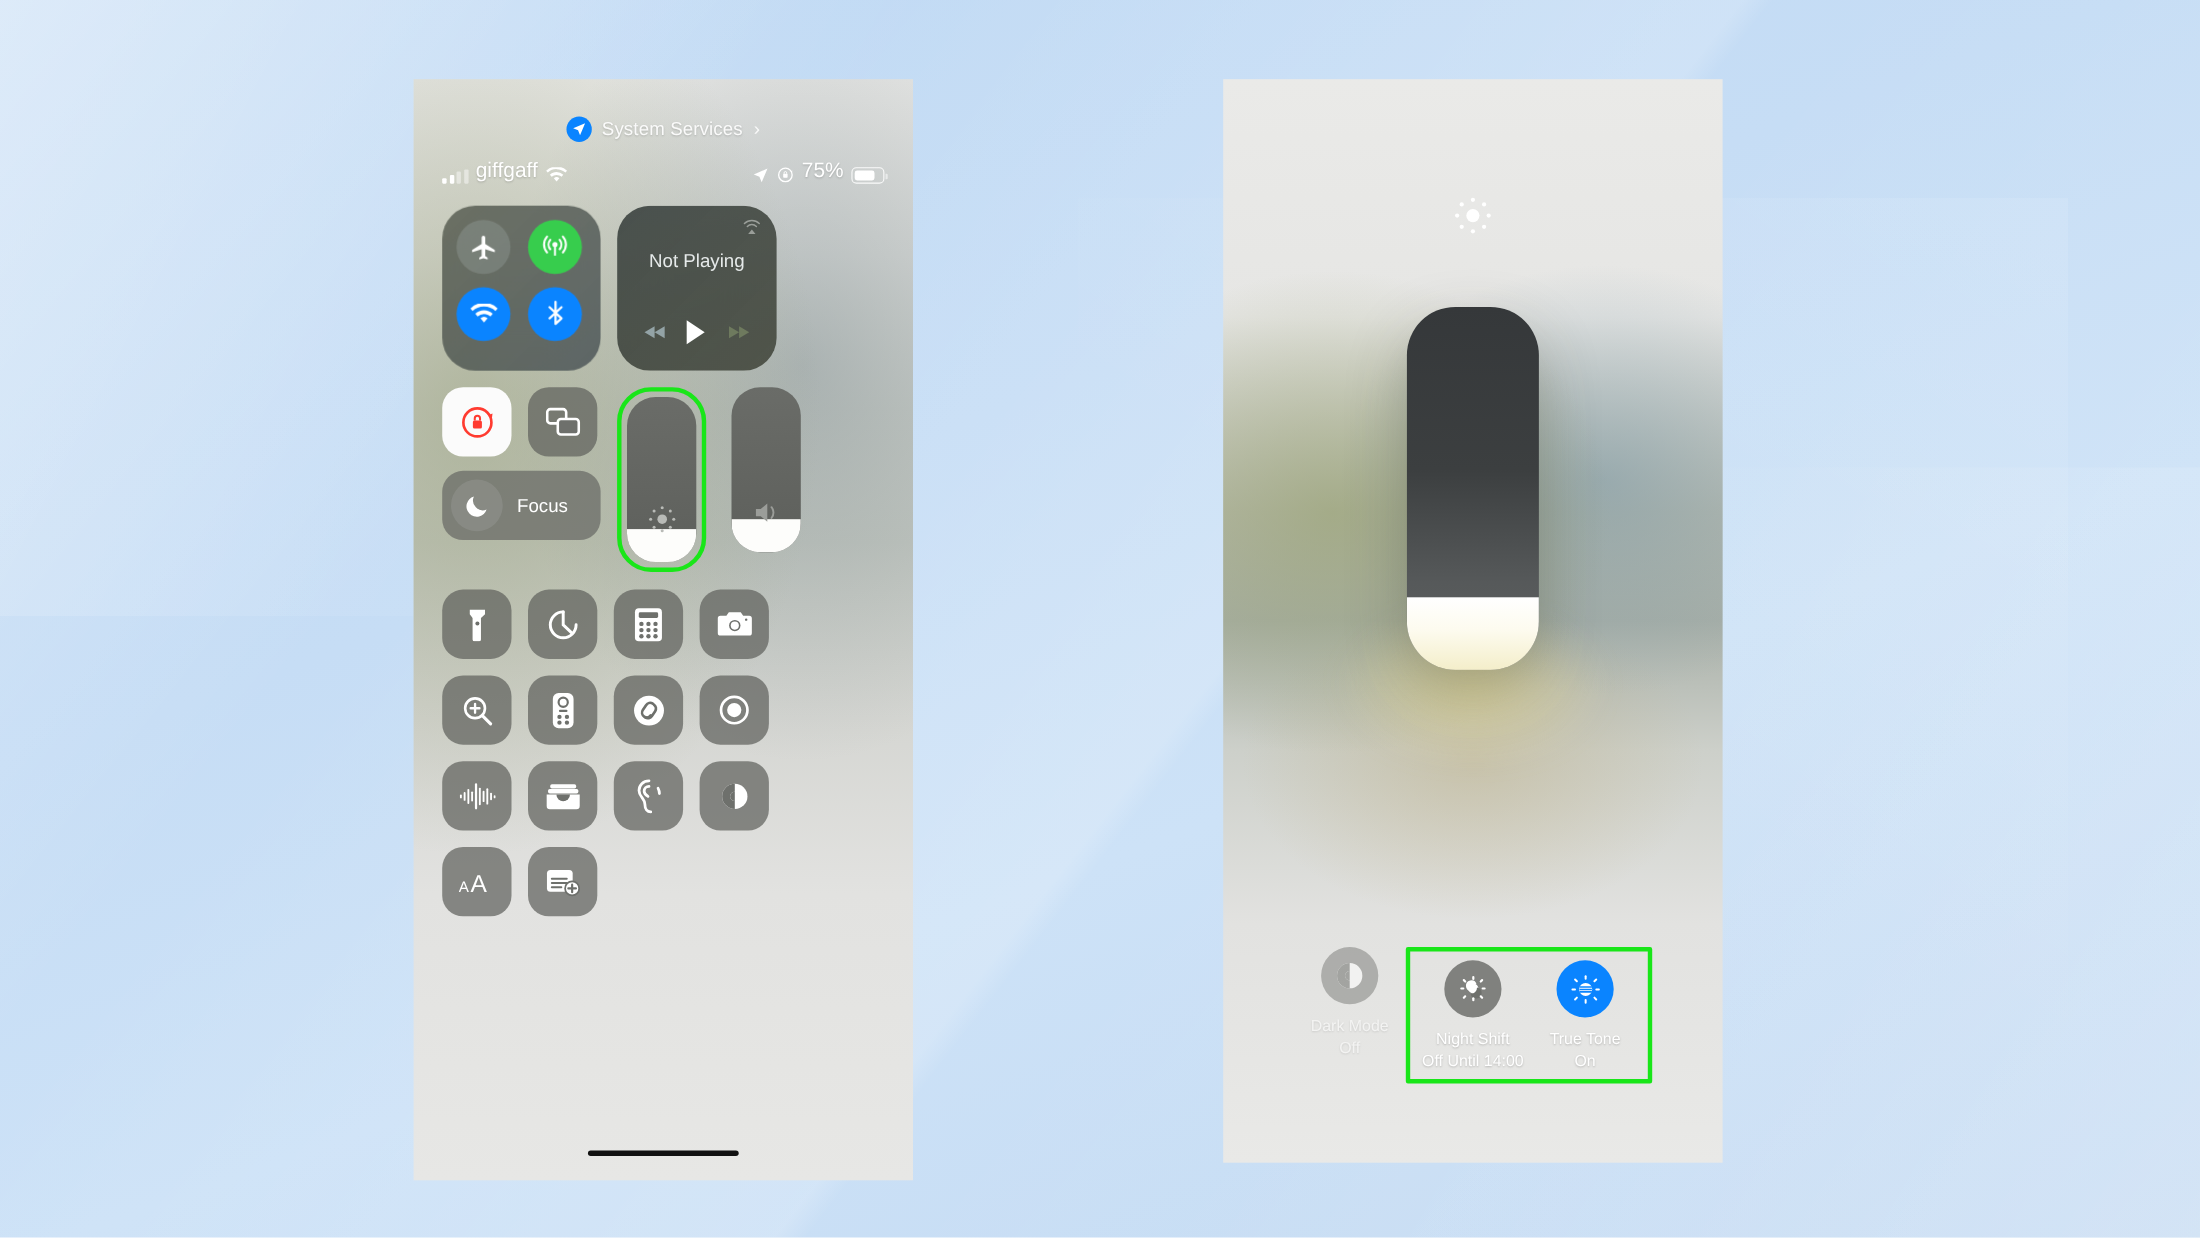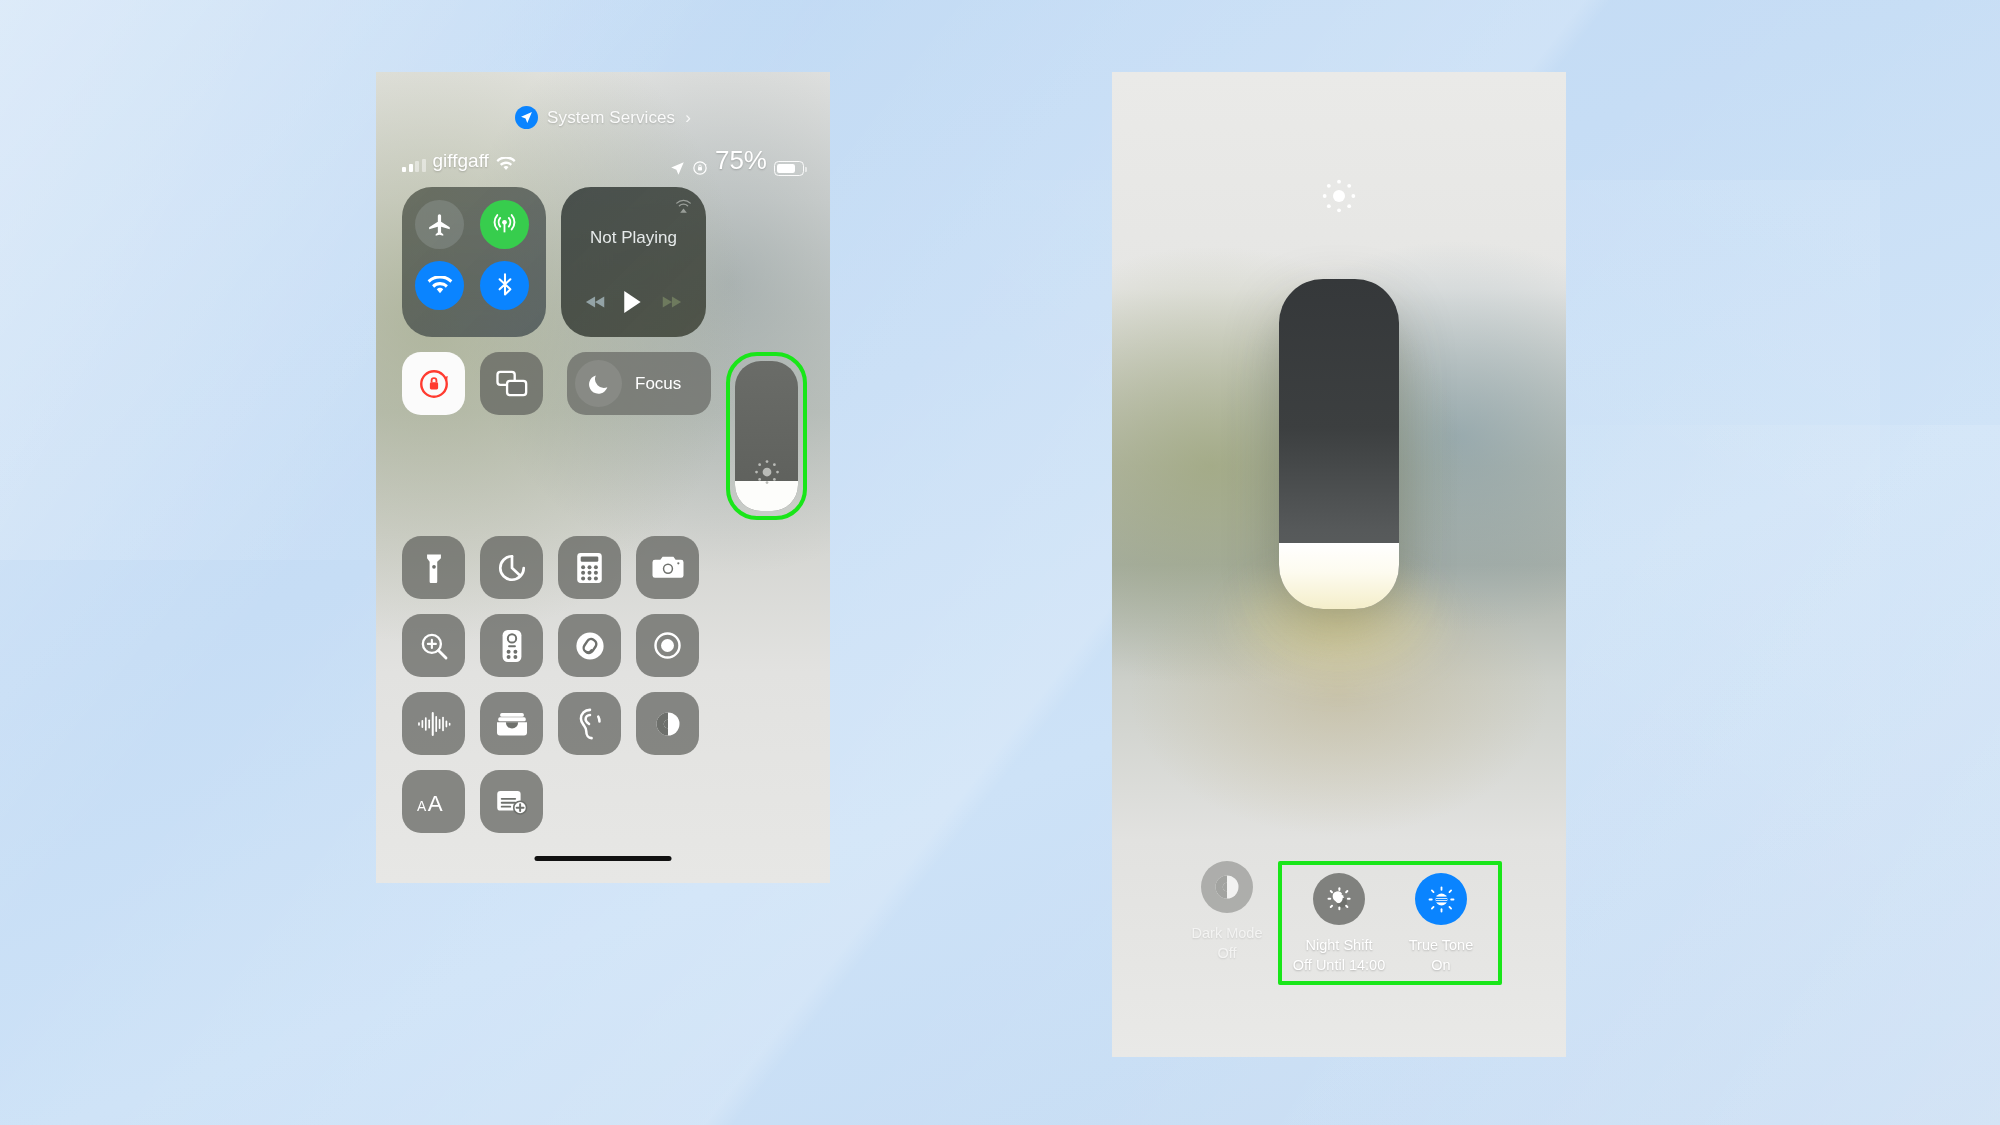--- a/index.html
+++ b/index.html
@@ -17,21 +17,21 @@
   .f2 { bottom:0; right:0; width:1200px; height:700px;
         background:linear-gradient(300deg, rgba(255,255,255,0.20), rgba(255,255,255,0) 58%); }
   .f3 { top:180px; left:980px; width:900px; height:900px;
         background:linear-gradient(215deg, rgba(255,255,255,0.10), rgba(255,255,255,0) 55%); }
 
   
   .phone { position:absolute; overflow:hidden; }
 
   
   #left-panel {
-    left:376px; top:72px; width:454px; height:811px;
+    left:376px; top:72px; width:454px; height:1001px;
     background:
       radial-gradient(120% 70% at 12% 30%, rgba(150,158,120,0.55), rgba(150,158,120,0) 58%),
       radial-gradient(100% 60% at 78% 26%, rgba(120,135,140,0.45), rgba(120,135,140,0) 60%),
       linear-gradient(180deg, #e8e8e6 0%, #dfe0dd 16%, #cfd2cc 30%, #c7cbc4 42%, #d5d6d2 58%, #e2e2e0 74%, #e7e7e5 100%);
   }
   
   #right-panel {
     left:1112px; top:72px; width:454px; height:985px;
     background:
       radial-gradient(90% 36% at 22% 40%, rgba(150,160,110,0.60), rgba(150,160,110,0) 62%),
@@ -52,21 +52,21 @@
   .statusbar { position:absolute; left:26px; right:26px; top:73px;
                display:flex; align-items:center; justify-content:space-between;
                color:#fff; font-size:19px; text-shadow:0 1px 2px rgba(0,0,0,0.2); }
   .sb-left, .sb-right { display:flex; align-items:flex-end; gap:7px; }
   .sig { display:flex; align-items:flex-end; gap:2.5px; height:13px; }
   .sig i { width:4px; border-radius:1px; background:#fff; display:block; }
   .sig i:nth-child(1){height:5px;} .sig i:nth-child(2){height:8px;}
   .sig i:nth-child(3){height:11px; background:rgba(255,255,255,0.45);}
   .sig i:nth-child(4){height:13px; background:rgba(255,255,255,0.45);}
   .carrier { font-size:19px; font-weight:400; }
-  .batt-pct { font-size:26px; }
+  .batt-pct { font-size:19px; }
   .batt { width:30px; height:15px; border:1.8px solid rgba(255,255,255,0.9);
           border-radius:4.5px; padding:1.6px; position:relative; }
   .batt::after { content:""; position:absolute; right:-4px; top:4.5px; width:2.2px; height:5px;
                  background:rgba(255,255,255,0.55); border-radius:0 1px 1px 0; }
   .batt i { display:block; height:100%; width:75%; background:#fff; border-radius:2.2px; }
 
   
   .cc { position:absolute; left:26px; right:26px; top:115px; }
   .row { display:flex; gap:15px; }
 
@@ -83,21 +83,21 @@
 
   .media-group { width:145px; height:150px; position:relative;
     background:linear-gradient(135deg, rgba(46,54,52,0.82), rgba(56,60,48,0.80)); }
   .media-title { position:absolute; left:0; right:0; top:41px; text-align:center;
                  color:#e6eaea; font-size:17px; }
   .media-ctl { position:absolute; left:0; right:0; bottom:23px;
                display:flex; align-items:center; justify-content:space-around; padding:0 16px; }
   .airplay { position:absolute; right:13px; top:11px; opacity:0.55; }
 
   .r2 { margin-top:15px; display:flex; gap:15px; }
-  .tile-col { display:flex; flex-direction:row; gap:24px; }
+  .tile-col { display:flex; flex-direction:column; gap:13px; }
   .tile { width:63px; height:63px; border-radius:19px; background:rgba(95,97,93,0.72);
           display:flex; align-items:center; justify-content:center; }
   .tile.white { background:#fbfbfb; }
   .focus-tile { width:144px; height:63px; border-radius:19px; background:rgba(105,107,103,0.74);
                 display:flex; align-items:center; padding-left:8px; gap:13px; }
   .focus-circ { width:47px; height:47px; border-radius:50%; background:rgba(150,153,148,0.45);
                 display:flex; align-items:center; justify-content:center; }
   .focus-label { color:#fff; font-size:17px; }
 
   .slider { width:63px; height:150px; border-radius:26px; overflow:hidden; position:relative;

